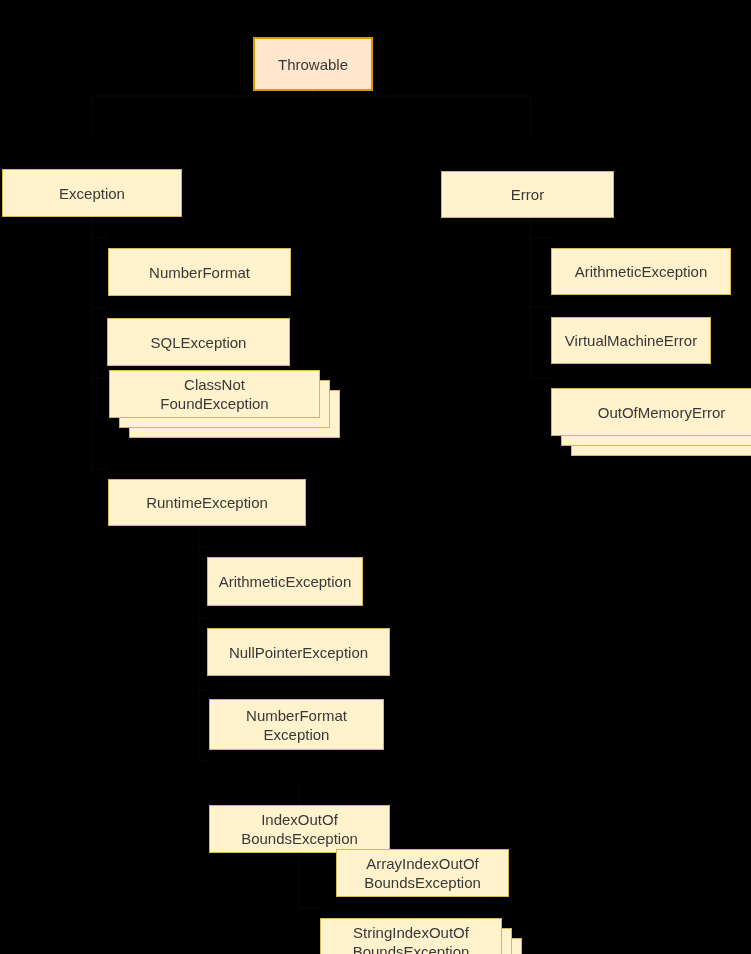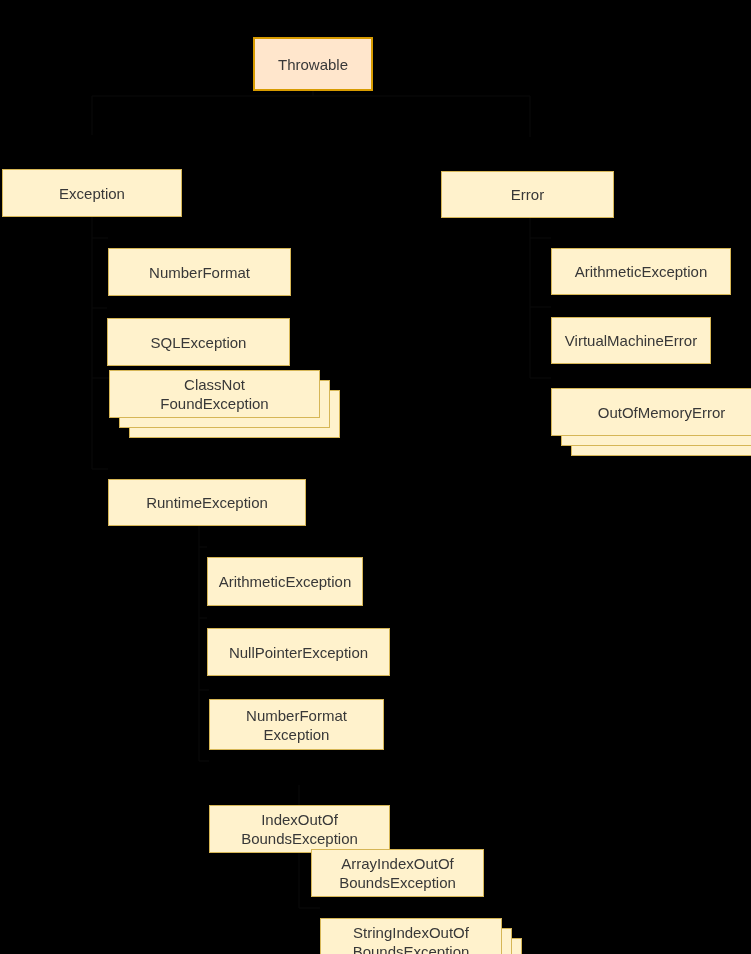--- a/index.html
+++ b/index.html
@@ -58,21 +58,21 @@
   #n-sql       { left: 107px; top: 284px; width: 183px; height: 48px; }
   #n-cnf       { left: 109px; top: 336px; width: 211px; height: 48px; }
   #n-runtime   { left: 108px; top: 445px; width: 183px; height: 47px; padding-left: 15px; }
   #n-soe       { left: 551px; top: 214px; width: 180px; height: 47px; }
   #n-vme       { left: 551px; top: 283px; width: 160px; height: 47px; }
   #n-oome      { left: 551px; top: 354px; width: 180px; height: 48px; padding-left: 41px; }
   #n-arith     { left: 207px; top: 523px; width: 156px; height: 49px; }
   #n-npe       { left: 207px; top: 594px; width: 183px; height: 48px; }
   #n-nfe       { left: 209px; top: 665px; width: 175px; height: 51px; }
   #n-ioob      { left: 209px; top: 771px; width: 181px; height: 48px; }
-  #n-aioob     { left: 311px; top: 815px; width: 173px; height: 48px; }
+  #n-aioob     { left: 336px; top: 815px; width: 173px; height: 48px; }
   #n-sioob     { left: 320px; top: 884px; width: 182px; height: 48px; }
 </style>
 </head>
 <body>
 
 <div class="canvas">
 
   <svg class="edges" viewBox="0 0 751 954">
     <g fill="none" stroke="#0b0b0b" stroke-width="1">
       <path d="M 92 135 V 96 H 313 V 78"></path>

